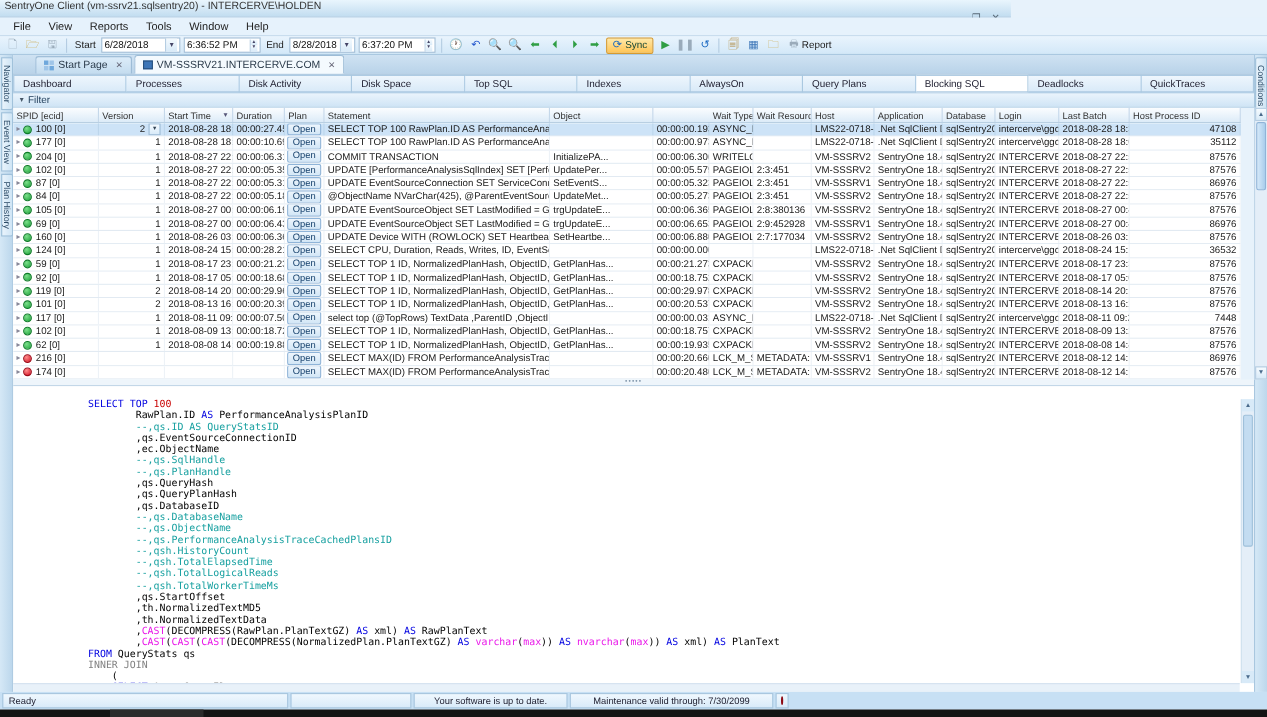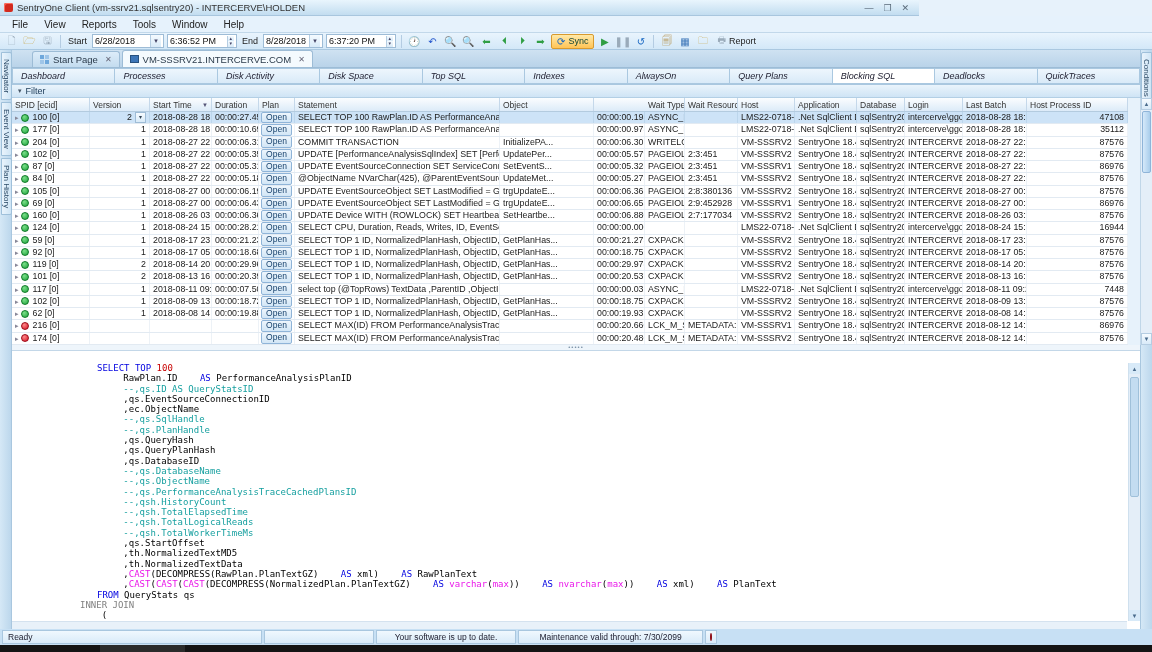--- a/index.html
+++ b/index.html
@@ -1,21 +1,21 @@
 <!DOCTYPE html>
 <html><head>
 <meta charset="utf-8">
 <style>
   * { margin:0; padding:0; box-sizing:border-box; }
   html,body { width:1152px; height:652px; overflow:hidden; font-family:"Liberation Sans",sans-serif; background:#e7f2fb; }
 
   
   #titlebar { position:absolute; left:0; top:0; width:919px; height:16px;
     background:linear-gradient(#e9f5fd,#c2ddf0); border-bottom:1px solid #a8c6de;
-    display:flex; align-items:center; padding:0 4px; font-size:9.5px; color:#333; }
+    display:flex; padding:0 4px; font-size:9.5px; color:#333;flex-direction:column; }
   #app-logo { width:9px; height:9px; background:#d22b1f; border-radius:2px; margin-right:4px;
     box-shadow:inset 1px 1px 0 #ff6e5e; }
   #win-controls { margin-left:auto; display:flex; gap:10px; padding-right:6px; color:#5a6b7a; font-size:9px; }
   #win-controls span { cursor:default; }
 
   
   #menubar { position:absolute; left:0; top:16px; width:1152px; height:17px;
     background:#e6f2fc; border-bottom:1px solid #c2d8ea; display:flex; align-items:center; padding-left:4px; }
   .mitem { font-size:10px; color:#222; padding:1px 8px; }
 
@@ -57,21 +57,21 @@
   .dtab .gicon { width:9px; height:9px; background:
      linear-gradient(#6fa8dc,#6fa8dc) 0 0/4px 4px no-repeat,
      linear-gradient(#9fc5e8,#9fc5e8) 5px 0/4px 4px no-repeat,
      linear-gradient(#9fc5e8,#9fc5e8) 0 5px/4px 4px no-repeat,
      linear-gradient(#6fa8dc,#6fa8dc) 5px 5px/4px 4px no-repeat; }
 
   
   #subtabs { position:absolute; left:12px; top:68px; width:1128px; height:17px; background:#d4e7f7;
     display:flex; border-bottom:1px solid #a9c7df; }
   .stab { flex:1; display:flex; align-items:center; padding-left:8px; font-size:9px; color:#223;
-    background:linear-gradient(#eef6fd,#d9eaf8); border:1px solid #aac8e0; border-left:none;font-style:italic; }
+    background:linear-gradient(#eef6fd,#d9eaf8); border:1px solid #aac8e0; border-left:none; }
   .stab:first-child { border-left:1px solid #aac8e0; }
   .stab.active { background:#fff; font-weight:normal; }
 
   
   #filterbar { position:absolute; left:12px; top:85px; width:1128px; height:13px;
     background:linear-gradient(#eaf4fc,#cfe4f5); border-bottom:1px solid #b3cfe5;
     display:flex; align-items:center; font-size:9px; color:#1c3a57; }
   #filterbar .chev { font-size:7px; margin:0 4px 0 6px; color:#456; }
 
   
@@ -103,21 +103,21 @@
 
   
   #splitter { position:absolute; left:12px; top:345px; width:1128px; height:5px; background:#eef5fb;
     text-align:center; font-size:6px; line-height:4px; color:#7d93a8; letter-spacing:1px; }
 
   
   #textdata { position:absolute; left:12px; top:350px; width:1128px; height:279px; background:#fff; border-top:1px solid #c3d7e8; }
   #td-label { height:12px; font-size:9px; font-weight:bold; color:#111; padding-left:2px; background:#fff; }
   #sql { position:absolute; left:0; right:13px; top:12px; bottom:8px; overflow:hidden;
     font-family:"DejaVu Sans Mono",monospace; font-size:9px; line-height:10.3px; padding-left:68px; white-space:pre; }
-  #sql .k { color:#0000e0;margin-left:17px; } #sql .n { color:#c80000; } #sql .c { color:#17a0a0; }
+  #sql .k { color:#0000e0; } #sql .n { color:#c80000; } #sql .c { color:#17a0a0; }
   #sql .m { color:#e916e9; } #sql .g { color:#808080; }
   #td-vscroll { position:absolute; right:0; top:12px; bottom:8px; width:12px; background:#e4eef8; border-left:1px solid #cfe0ee; }
   #td-vscroll .thumb { position:absolute; left:1px; right:1px; top:14px; height:120px; background:#c3dcf1; border:1px solid #9fc0da; border-radius:2px; }
   #td-vscroll .arr { height:11px; font-size:6px; color:#4a6b8c; display:flex; align-items:center; justify-content:center; background:#d8eaf8; }
   #td-vscroll .arr.bottom { position:absolute; bottom:0; left:0; right:0; }
   #td-hscroll { position:absolute; left:0; right:13px; bottom:0; height:8px; background:#e8f1f9; border-top:1px solid #d4e2ef; }
 
   
   #statusbar { position:absolute; left:0; top:629px; width:1152px; height:16px; background:#c7e0f4;
     display:flex; align-items:stretch; gap:2px; padding:1px 2px; font-size:8.5px; color:#223; }
@@ -556,21 +556,21 @@
       <div class="gcell" style="width: 205px;">SELECT CPU, Duration, Reads, Writes, ID, EventSourceConnectionID, N...</div>
       <div class="gcell" style="width: 94px;"></div>
       <div class="gcell" style="width: 51px;">00:00:00.000</div>
       <div class="gcell" style="width: 40px;"></div>
       <div class="gcell" style="width: 53px;"></div>
       <div class="gcell" style="width: 57px;">LMS22-0718-3ABB</div>
       <div class="gcell" style="width: 62px;">.Net SqlClient Da...</div>
       <div class="gcell" style="width: 48px;">sqlSentry20</div>
       <div class="gcell" style="width: 58px;">intercerve\ggonz...</div>
       <div class="gcell" style="width: 64px;">2018-08-24 15:19:36</div>
-      <div class="gcell right" style="width: 101px; flex: 1 1 0%;">16944</div>
+      <div class="gcell right" style="width: 101px; flex: 1 1 0%;">36532</div>
     </div>
     <div class="grow">
       <div class="gcell" style="width: 78px;">
         <span class="exp">▸</span>
         <span class="dot green"></span>
         <span>59 [0]</span>
       </div>
       <div class="gcell right" style="width: 60px; justify-content: flex-end;">
         <span>1</span>
       </div>

